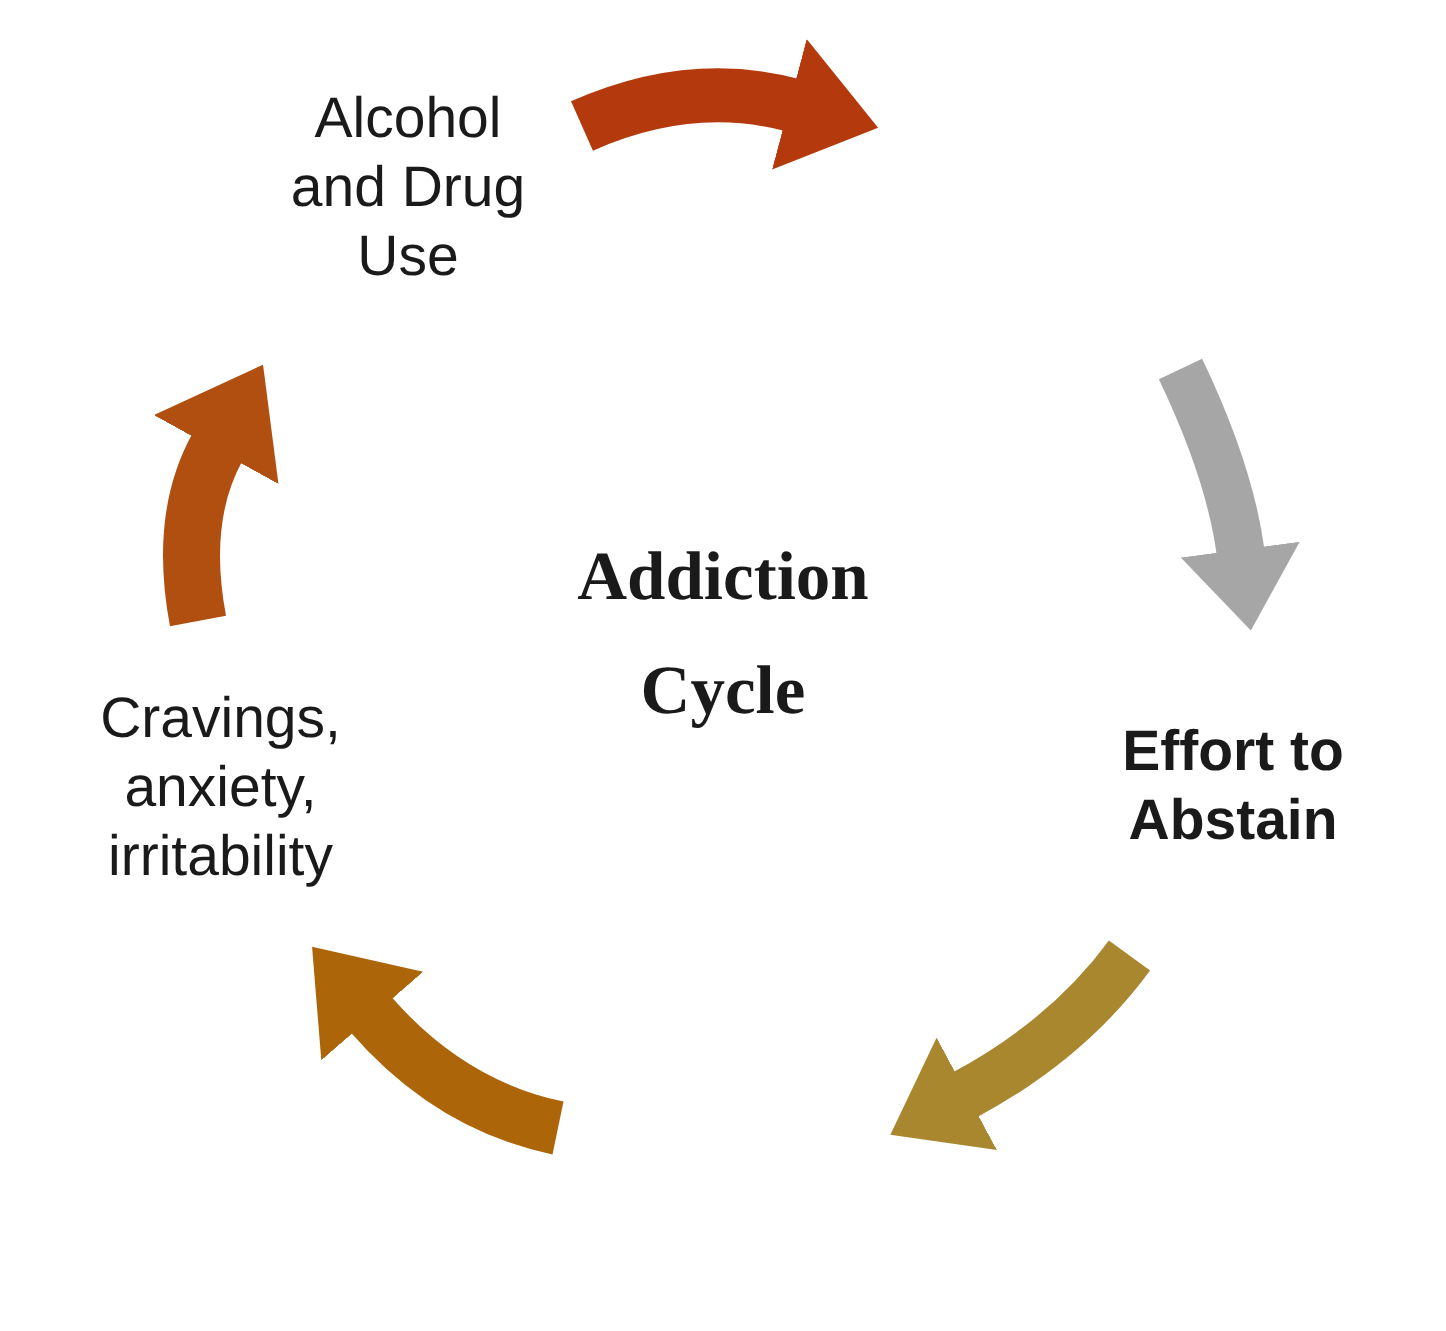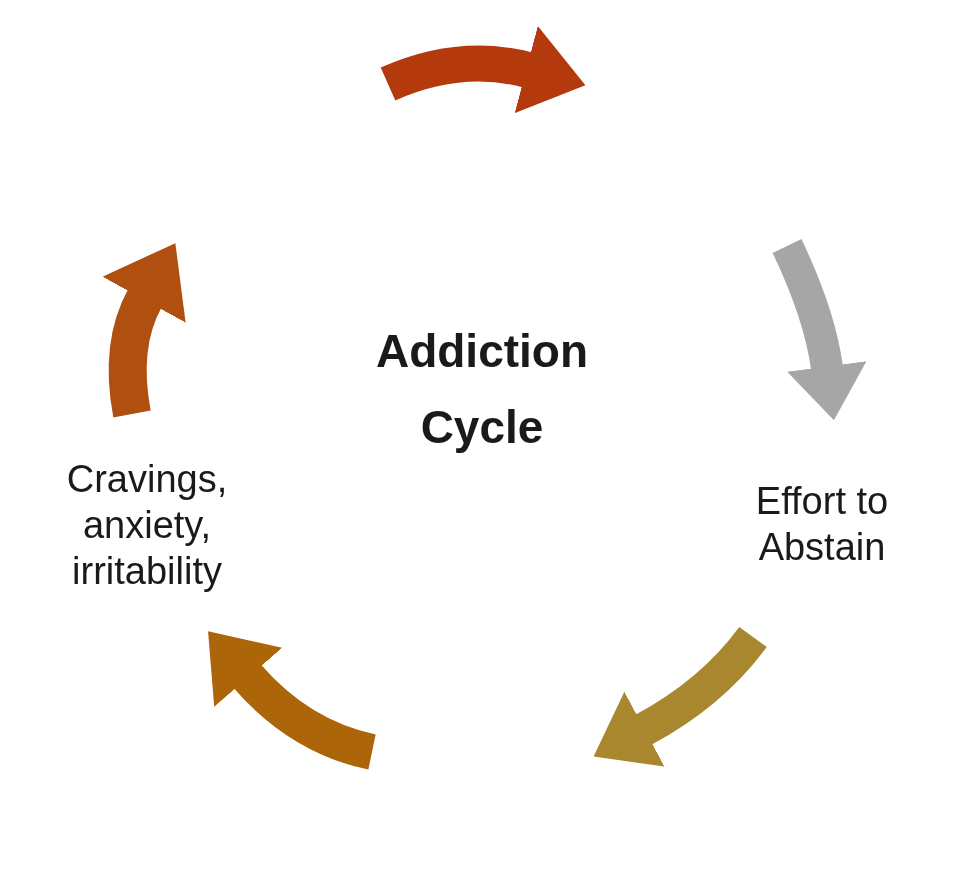--- a/index.html
+++ b/index.html
@@ -38,24 +38,24 @@
     position: absolute;
     white-space: pre-line;
     text-align: center;
     font-size: 46px;
     line-height: 76px;
     font-weight: bold;
     color: var(--text-color, #1a1a1a);
   }
   .label-alcohol  { left: 142px; top:  56px; width: 260px; }
   .label-shame    { left: 562px; top:  82px; width: 260px; }
-  .label-effort   { left: 722px; top: 478px; width: 200px; }
+  .label-effort   { left: 722px; top: 478px; width: 200px; font-weight: bold; }
   .label-triggers { left: 382px; top: 674px; width: 200px; }
   .label-cravings { left:  27px; top: 456px; width: 240px; }
-  .title-pos      { left: 332px; top: 313px; width: 300px; }
+  .title-pos      { left: 332px; top: 346px; width: 300px; font-family: Liberation Serif, serif; }
   .arrow-path {
     fill: none;
     stroke-linecap: butt;
   }
 </style>
 </head>
 <body style="background: rgb(255, 255, 255);">
 
 <div class="diagram">
 
@@ -82,20 +82,23 @@
 
     <path class="arrow-path" d="M 787 246 Q 820 315 827 368" stroke-width="32" marker-end="url(#head-s2e)" stroke="#A6A6A6"></path>
 
     <path class="arrow-path" d="M 753 637 Q 712 693 643 730" stroke-width="34" marker-end="url(#head-e2t)" stroke="#A8872F"></path>
 
     <path class="arrow-path" d="M 372 752 Q 300 737 247 676" stroke-width="36" marker-end="url(#head-t2c)" stroke="#AC6508"></path>
 
     <path class="arrow-path" d="M 132 414 Q 119 345 145 298" stroke-width="38" marker-end="url(#head-c2a)" stroke="#B04F10"></path>
   </svg>
 
+  <div class="stage-label label-alcohol">Alcohol
+and Drug
+Use</div>
 
 
   <div class="stage-label label-effort">Effort to
 Abstain</div>
 
 
   <div class="stage-label label-cravings">Cravings,
 anxiety,
 irritability</div>
 

